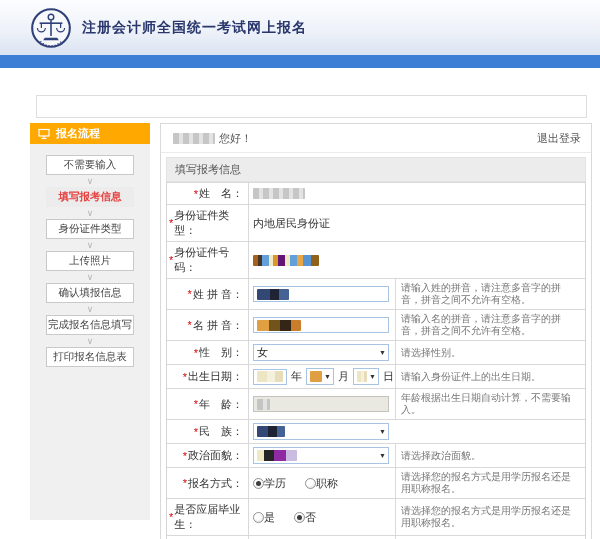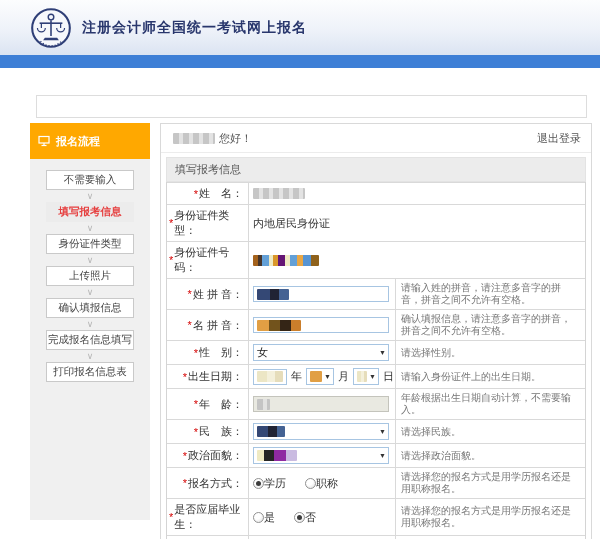--- a/index.html
+++ b/index.html
@@ -18,21 +18,21 @@
        display:flex;align-items:center;padding-left:30px;}
   .logo{width:42px;height:42px;flex:0 0 42px;}
   .hdr-title{margin-left:10px;font-size:14px;font-weight:bold;color:var(--navy);letter-spacing:1px;}
   .navbar{height:13px;background:var(--nav-blue);}
   
   .crumb{position:absolute;left:36px;top:95px;width:551px;height:23px;background:#fff;border:1px solid #ddd;}
   
   .layout{position:absolute;left:30px;top:123px;display:flex;align-items:flex-start;}
   
   .sidebar{width:120px;background:#f0f0f0;padding-bottom:14px;min-height:397px;}
-  .sb-head{height:36px;background:var(--orange);color:#fff;font-weight:bold;font-size:11px;
+  .sb-head{height:21px;background:var(--orange);color:#fff;font-weight:bold;font-size:11px;
            display:flex;align-items:center;gap:6px;padding-left:8px;}
   .sb-steps{padding-top:11px;display:flex;flex-direction:column;align-items:center;}
   .step{width:88px;height:20px;background:#fff;border:1px solid #c9c9c9;color:#444;
         font-size:10.5px;display:flex;align-items:center;justify-content:center;cursor:pointer;}
   .step.current{background:#ececec;border-color:#ececec;color:var(--red);font-weight:bold;}
   .chev{color:#b5b5b5;font-size:9px;line-height:9px;padding:2px 0 1px;}
   
   .main{width:432px;margin-left:10px;background:#fff;border:1px solid var(--border);min-height:416px;}
   .greet{display:flex;align-items:center;justify-content:space-between;
          padding:7px 10px 6px 12px;border-bottom:1px solid #ececec;}
@@ -176,21 +176,21 @@
         <div class="frow">
           <div class="flabel">
             <span class="req">*</span>
             <span>名 拼 音：</span>
           </div>
           <div class="fctrl">
             <span class="ibox" style="width: 136px;">
               <span class="censor c-orangeDark" style="width: 44px;"></span>
             </span>
           </div>
-          <div class="fhint">确认填报信息，请注意多音字的拼音，拼音之间不允许有空格。</div>
+          <div class="fhint">请输入名的拼音，请注意多音字的拼音，拼音之间不允许有空格。</div>
         </div>
         <div class="frow">
           <div class="flabel">
             <span class="req">*</span>
             <span>性　别：</span>
           </div>
           <div class="fctrl">
             <span class="sbox" style="width: 136px;">
               <span class="sval">女</span>
               <span class="sarrow">▼</span>
@@ -243,21 +243,20 @@
             <span>民　族：</span>
           </div>
           <div class="fctrl">
             <span class="sbox" style="width: 136px;">
               <span class="sval">
                 <span class="censor c-navy" style="width: 28px;"></span>
               </span>
               <span class="sarrow">▼</span>
             </span>
           </div>
-          <div class="fhint">请选择民族。</div>
         </div>
         <div class="frow">
           <div class="flabel">
             <span class="req">*</span>
             <span>政治面貌：</span>
           </div>
           <div class="fctrl">
             <span class="sbox" style="width: 136px;">
               <span class="sval">
                 <span class="censor c-multi2" style="width: 40px;"></span>

